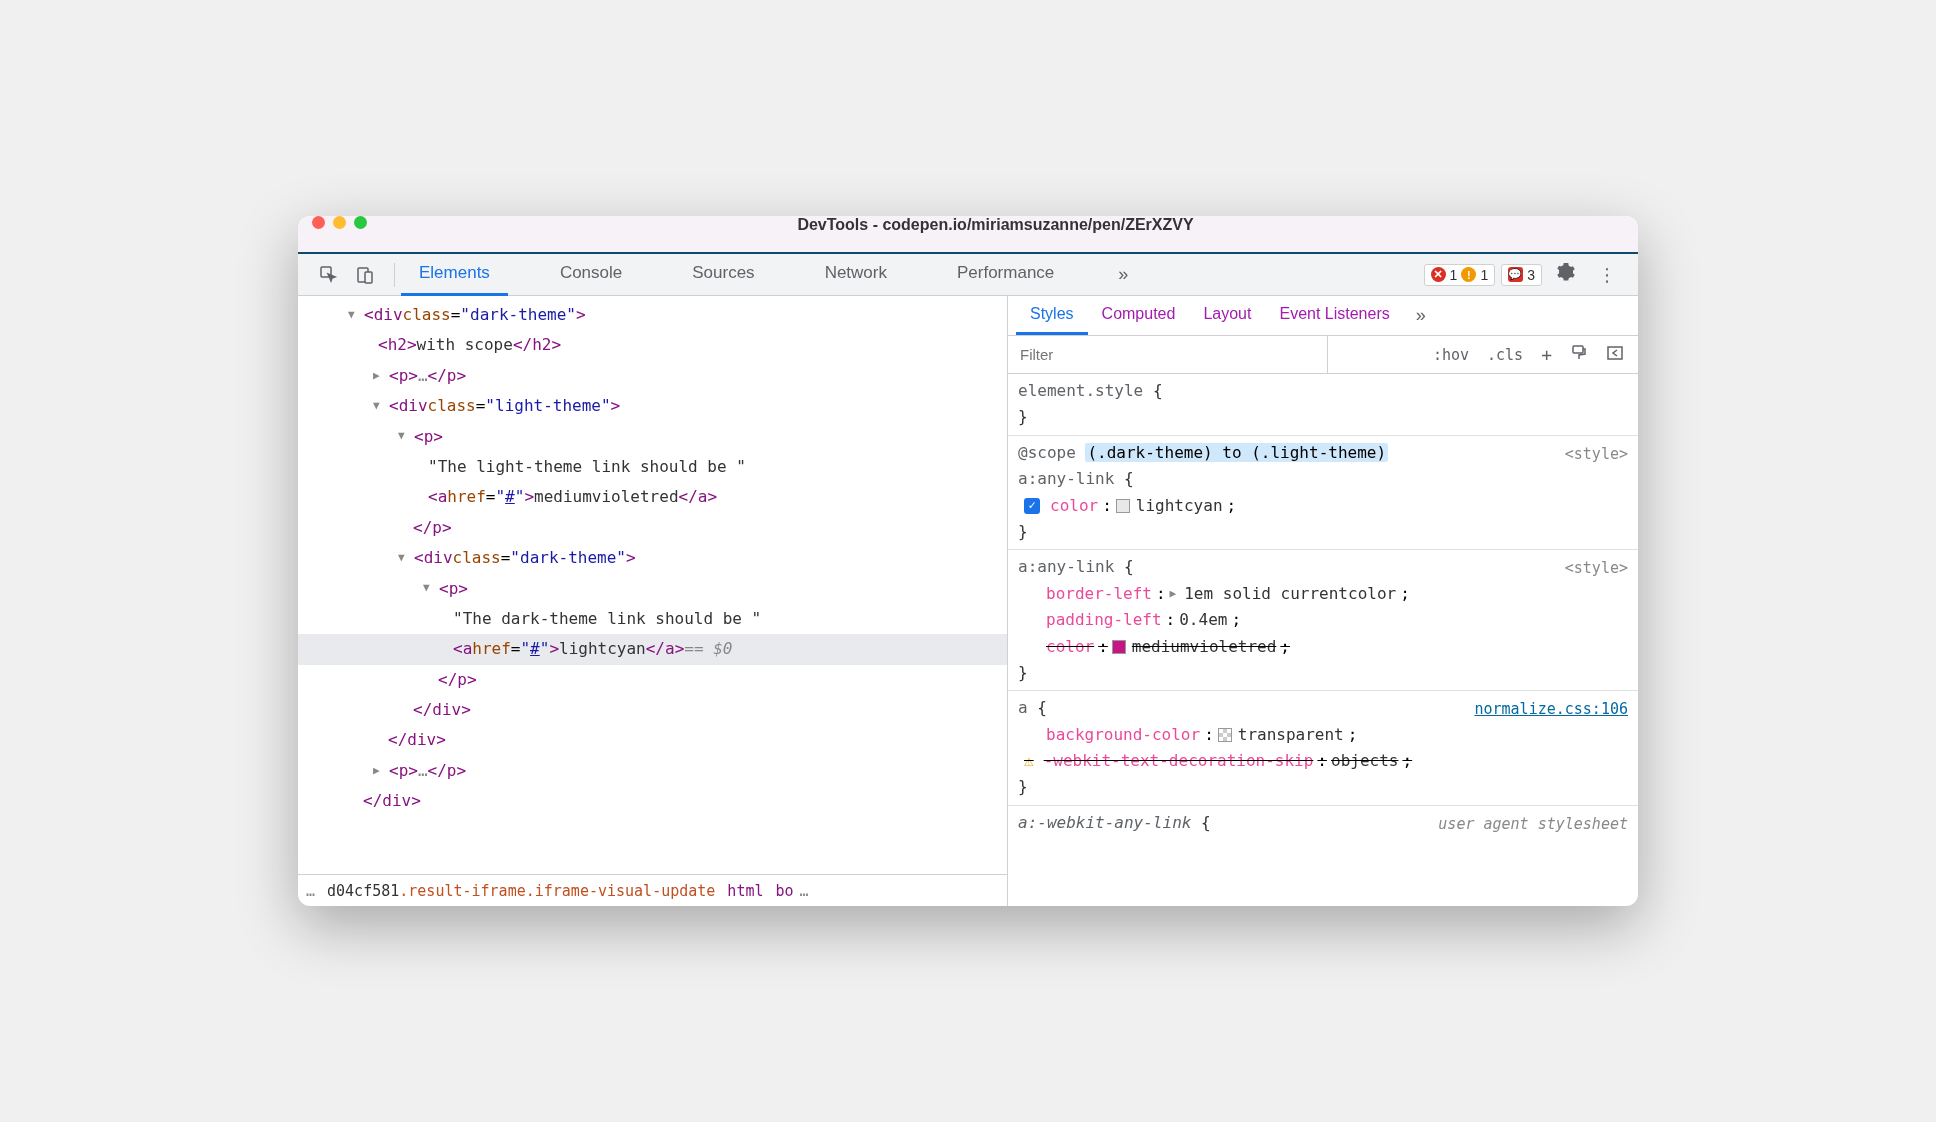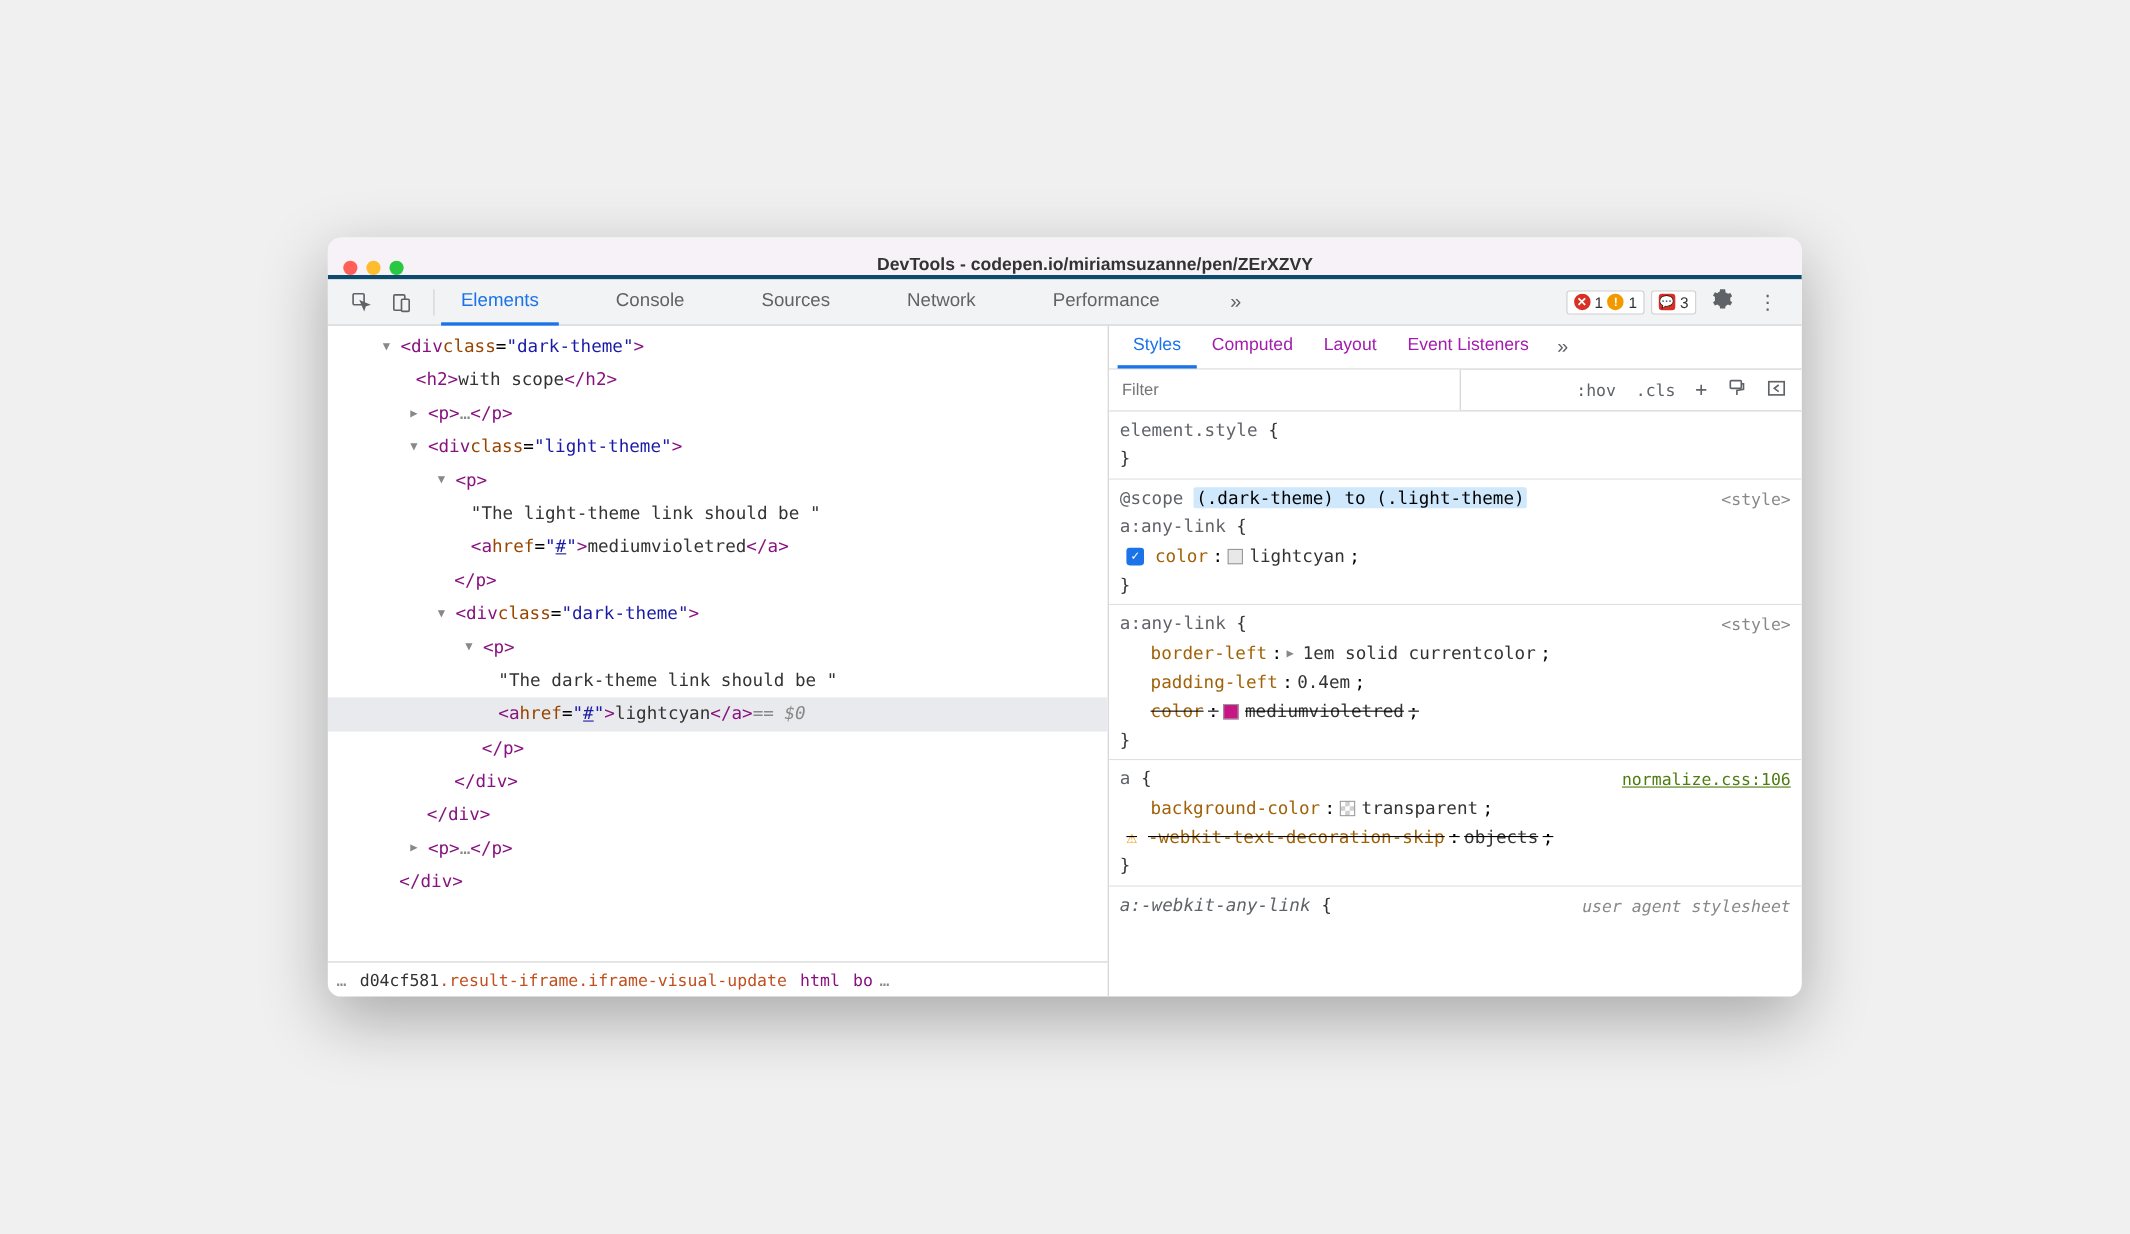--- a/index.html
+++ b/index.html
@@ -20,23 +20,23 @@
   box-shadow: 0 20px 60px rgba(0,0,0,0.3);
   display: flex;
   flex-direction: column;
   overflow: hidden;
   font-size: 15px;
 }
 .titlebar {
   height: 38px;
   background: #f7f2f7;
   display: flex;
-  align-items: flex-end;
+  align-items: flex-start;
   padding: 0 14px;
-  border-bottom: 4px solid #0c4a6e;
+  border-bottom: 2px solid #0c4a6e;
 }
 .traffic-lights { display: flex; gap: 8px; }
 .traffic-light { width: 13px; height: 13px; border-radius: 50%; }
 .tl-red { background: #ff5f57; }
 .tl-yellow { background: #febc2e; }
 .tl-green { background: #28c840; }
 .title-text {
   flex: 1;
   text-align: center;
   font-weight: 600;
@@ -174,30 +174,30 @@
 }
 .rule {
   border-bottom: 1px solid #e0e0e0;
   padding: 4px 10px;
   position: relative;
 }
 .selector { color: #5f6368; }
 .selector-italic { font-style: italic; }
 .scope-highlight { background: #cfe8fc; padding: 0 2px; border-radius: 2px;}
 .source-link { position: absolute; right: 10px; top: 6px; color: #888; font-size: 15px;}
-.source-link.underline { text-decoration: underline; color:#4d7c0f;}
+.source-link.underline { text-decoration: underline; color:#0369a1;}
 .brace { color: #333; }
 .decl { padding-left: 28px; display: flex; align-items: center; gap: 4px;}
 .decl-check {
   width: 16px; height: 16px; background: #1a73e8; border-radius: 3px;
   display: flex; align-items: center; justify-content: center;
   margin-right: 6px; margin-left: -22px;
 }
 .decl-check::after { content: "✓"; color: #fff; font-size: 12px; font-weight: bold;}
-.prop-name { color: #a16207; }
+.prop-name { color: #ec4899; }
 .prop-value { color: #333; }
 .color-swatch { width: 14px; height: 14px; border: 1px solid #999; display:inline-block; margin-right:2px;}
 .swatch-lightcyan { background: #e8e8e8; }
 .swatch-mvr { background: #c71585; }
 .swatch-transparent { background: #fff; position:relative;}
 .swatch-transparent::after{content:"";position:absolute;inset:0;background:linear-gradient(45deg,#ccc 25%,transparent 25%,transparent 75%,#ccc 75%),linear-gradient(45deg,#ccc 25%,transparent 25%,transparent 75%,#ccc 75%);background-size:8px 8px;background-position:0 0,4px 4px;}
 .strikethrough { text-decoration: line-through; }
 .warn-tri { color: #f29900; margin-left: -22px; margin-right: 6px;}
 .expand-tri { color:#888; font-size: 11px; margin-right: 4px;}
 </style>

